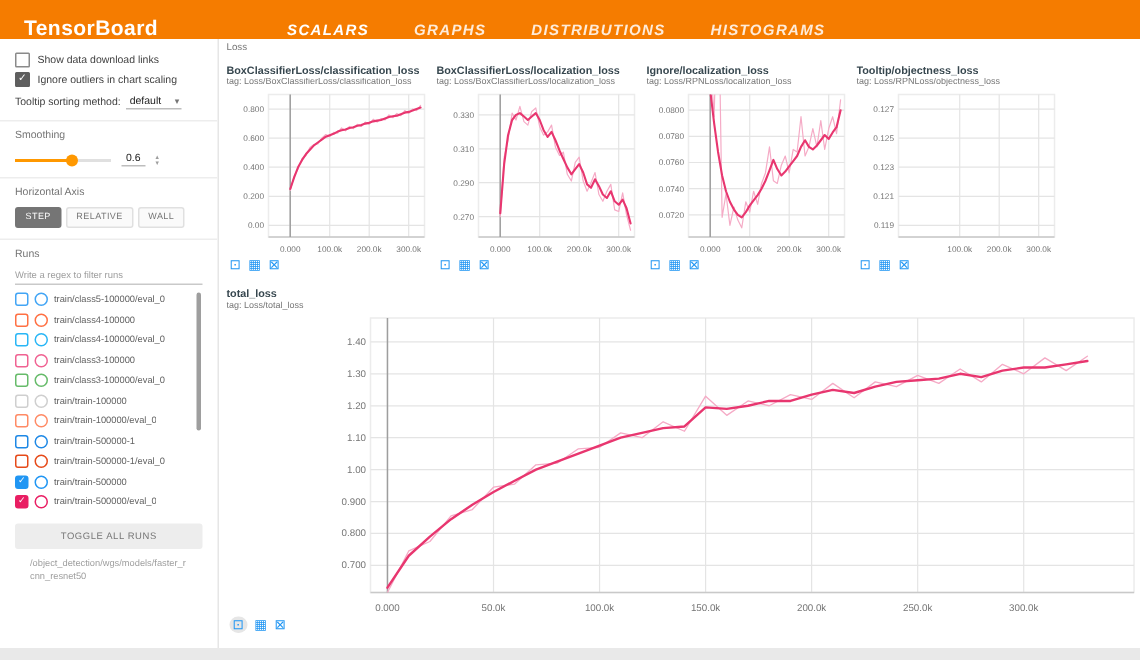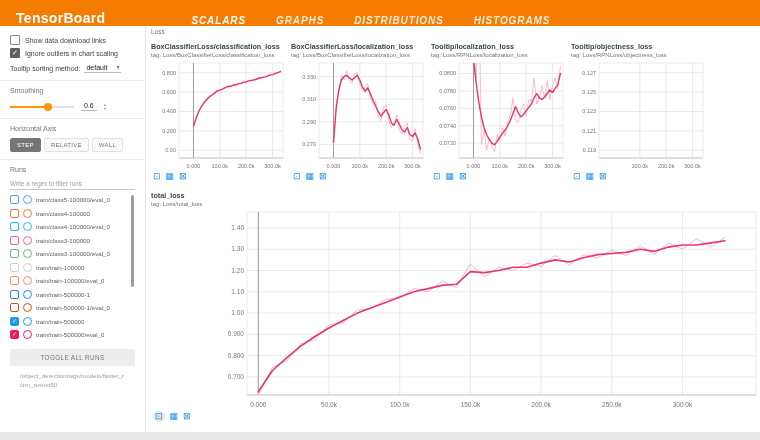--- a/index.html
+++ b/index.html
@@ -267,21 +267,21 @@
               <polyline points="42.5,83.2 45.1,50.4 47.7,31.1 50.4,21.0 53.0,17.6 55.6,16.4 58.3,18.7 60.9,21.0 63.5,18.7 66.2,16.4 68.8,21.0 71.4,27.8 74.1,32.3 76.7,28.9 79.3,34.5 82.0,41.3 84.6,47.0 87.2,52.6 89.9,57.2 92.5,53.8 95.1,50.4 97.8,56.0 100.4,63.9 103.0,66.2 105.7,60.5 108.3,65.1 110.9,70.7 113.6,73.0 116.2,68.5 118.8,75.2 121.5,77.5 124.1,74.1 126.7,79.8 129.4,90.0" fill="none" stroke="#e8366f" stroke-width="1.4" stroke-linejoin="round" stroke-linecap="round"></polyline>
             </g>
           </svg>
           <div class="chart-actions">
             <span class="chart-action">⊡</span>
             <span class="chart-action">▦</span>
             <span class="chart-action">⊠</span>
           </div>
         </div>
         <div class="chart-card">
-          <div class="chart-title">Tooltip/localization_loss</div>
+          <div class="chart-title">Ignore/localization_loss</div>
           <div class="chart-subtitle">tag: Loss/RPNLoss/localization_loss</div>
           <svg class="chart" width="137" height="112">
             <rect x="28" y="4" width="104" height="95" fill="#fff" stroke="#ececec" stroke-width="1"></rect>
             <line x1="28" y1="84.18348623853215" x2="132" y2="84.18348623853215" stroke="#e4e4e4" stroke-width="0.8"></line>
             <text x="25" y="86.18348623853215" text-anchor="end" font-size="5.5" fill="#757575">0.0720</text>
             <line x1="28" y1="66.75229357798167" x2="132" y2="66.75229357798167" stroke="#e4e4e4" stroke-width="0.8"></line>
             <text x="25" y="68.75229357798167" text-anchor="end" font-size="5.5" fill="#757575">0.0740</text>
             <line x1="28" y1="49.32110091743119" x2="132" y2="49.32110091743119" stroke="#e4e4e4" stroke-width="0.8"></line>
             <text x="25" y="51.32110091743119" text-anchor="end" font-size="5.5" fill="#757575">0.0760</text>
             <line x1="28" y1="31.889908256880705" x2="132" y2="31.889908256880705" stroke="#e4e4e4" stroke-width="0.8"></line>

